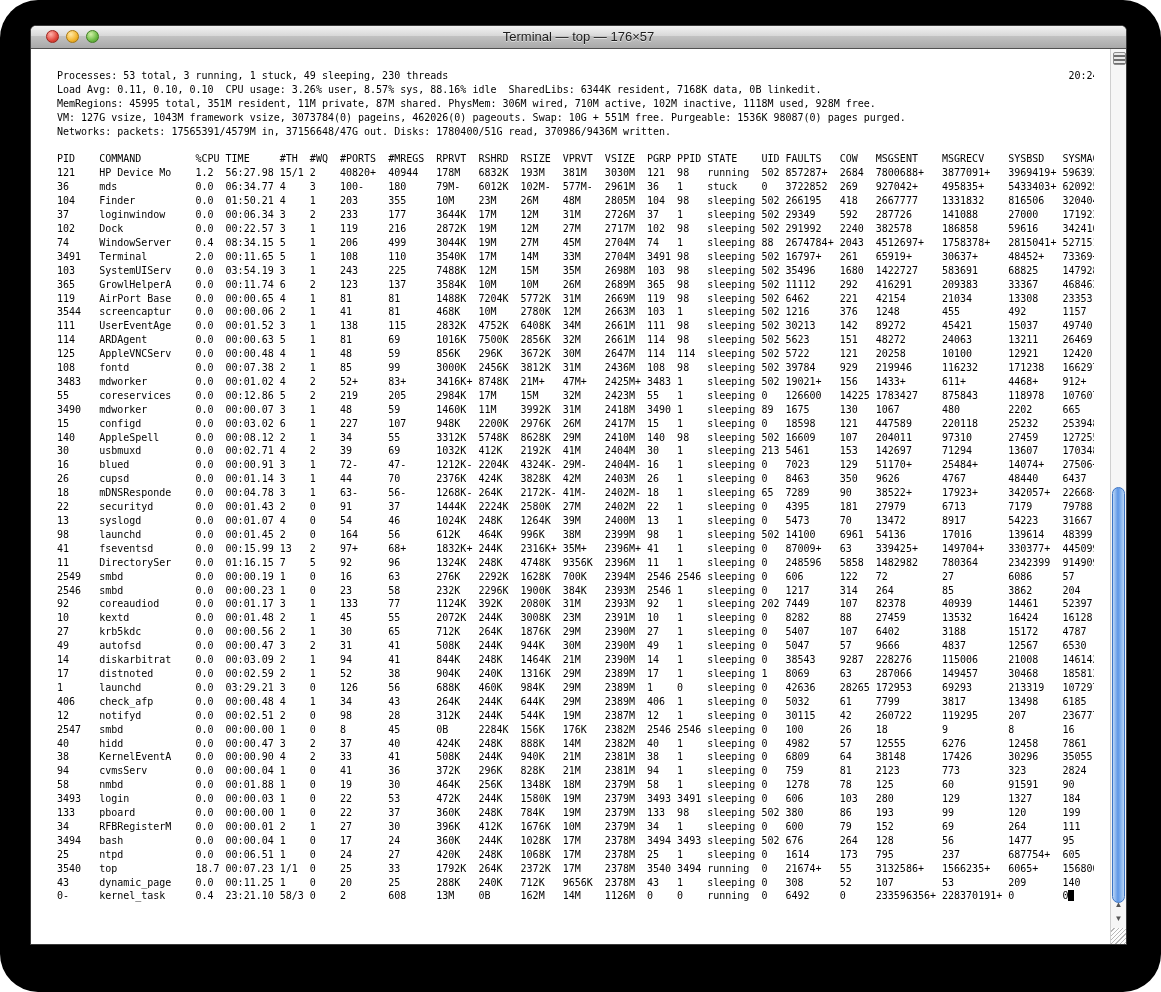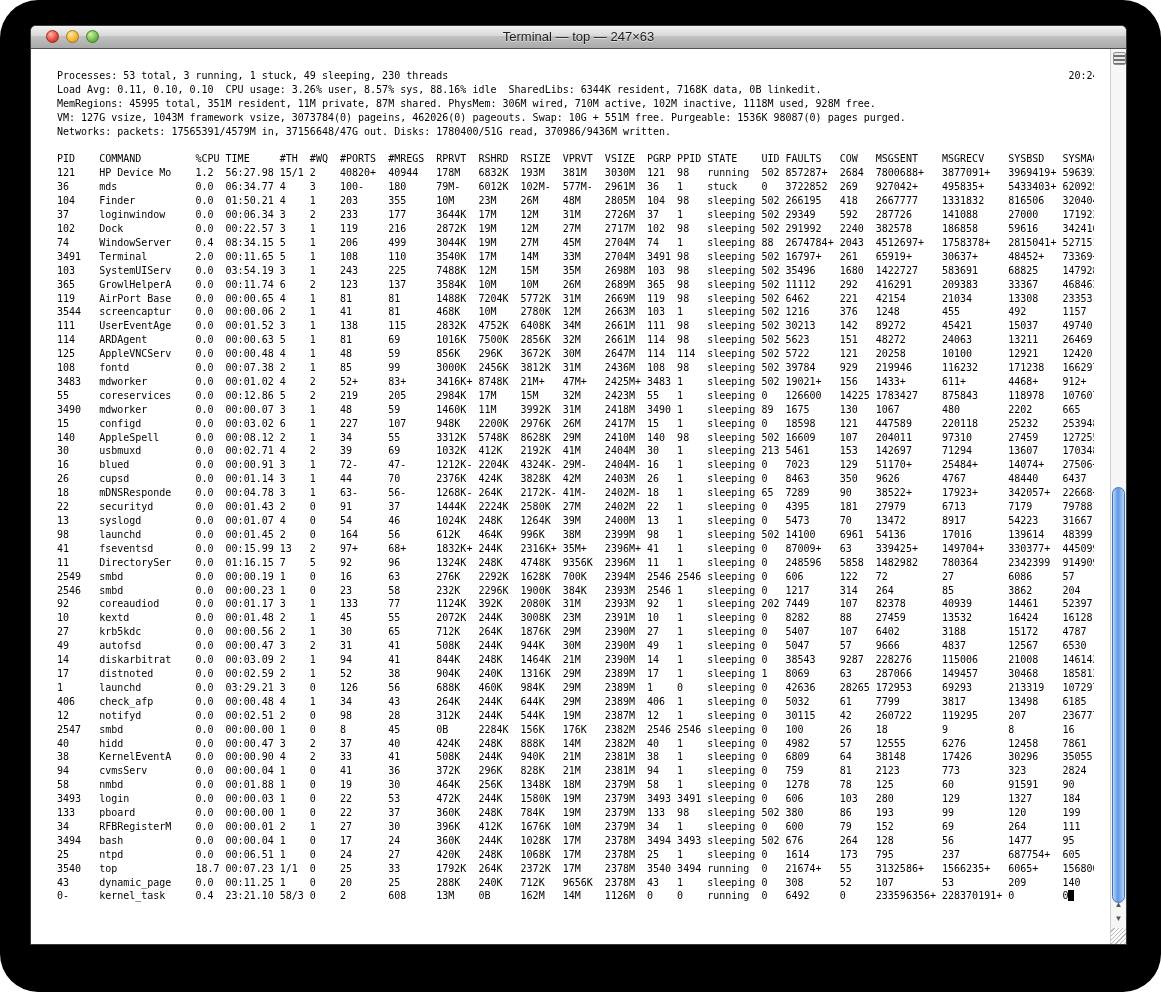--- a/index.html
+++ b/index.html
@@ -45,21 +45,21 @@
 <body>
 
 <div class="desktop">
   <div class="window">
     <div class="titlebar">
       <div class="lights">
         <span class="light red"></span>
         <span class="light yellow"></span>
         <span class="light green"></span>
       </div>
-      <div class="title">Terminal — top — 247×63</div>
+      <div class="title">Terminal — top — 176×57</div>
     </div>
     <div class="content">
       <pre class="screen" id="screen">Processes: 53 total, 3 running, 1 stuck, 49 sleeping, 230 threads                                                                                                       20:24:57
 Load Avg: 0.11, 0.10, 0.10  CPU usage: 3.26% user, 8.57% sys, 88.16% idle  SharedLibs: 6344K resident, 7168K data, 0B linkedit.
 MemRegions: 45995 total, 351M resident, 11M private, 87M shared. PhysMem: 306M wired, 710M active, 102M inactive, 1118M used, 928M free.
 VM: 127G vsize, 1043M framework vsize, 3073784(0) pageins, 462026(0) pageouts. Swap: 10G + 551M free. Purgeable: 1536K 98087(0) pages purged.
 Networks: packets: 17565391/4579M in, 37156648/47G out. Disks: 1780400/51G read, 370986/9436M written.
 
 PID    COMMAND         %CPU TIME     #TH  #WQ  #PORTS  #MREGS  RPRVT  RSHRD  RSIZE  VPRVT  VSIZE  PGRP PPID STATE    UID FAULTS   COW   MSGSENT    MSGRECV    SYSBSD   SYSMACH
 121    HP Device Mo    1.2  56:27.98 15/1 2    40820+  40944   178M   6832K  193M   381M   3030M  121  98   running  502 857287+  2684  7800688+   3877091+   3969419+ 59639253+

